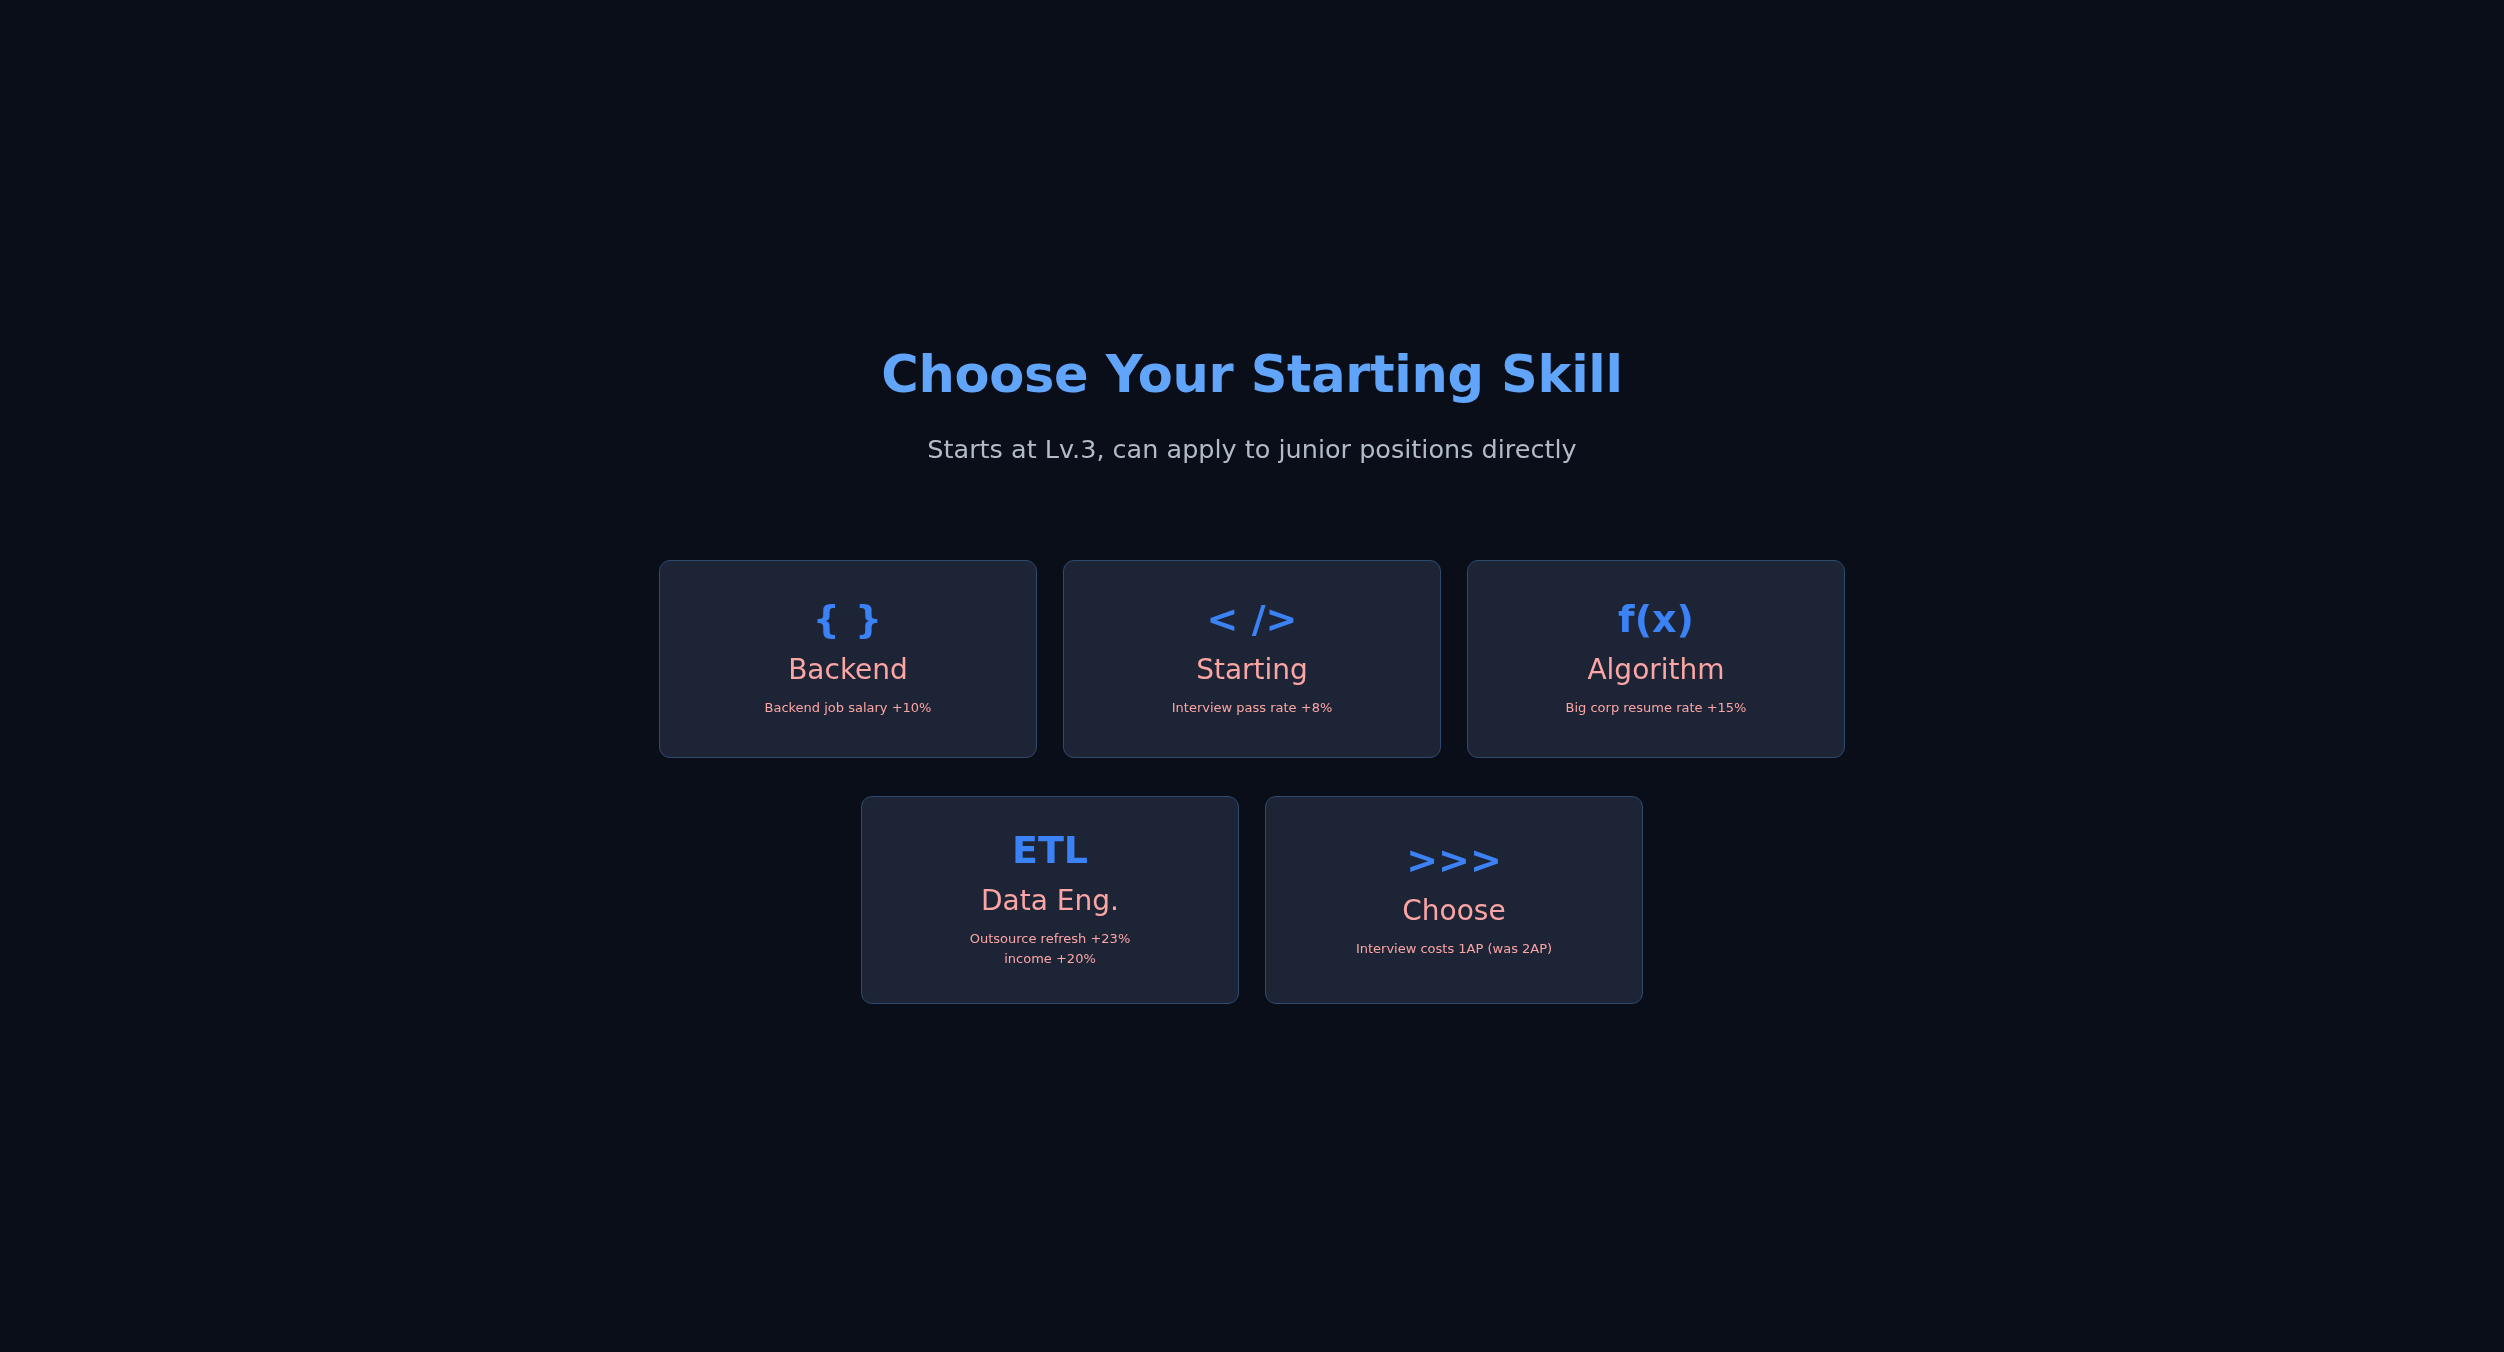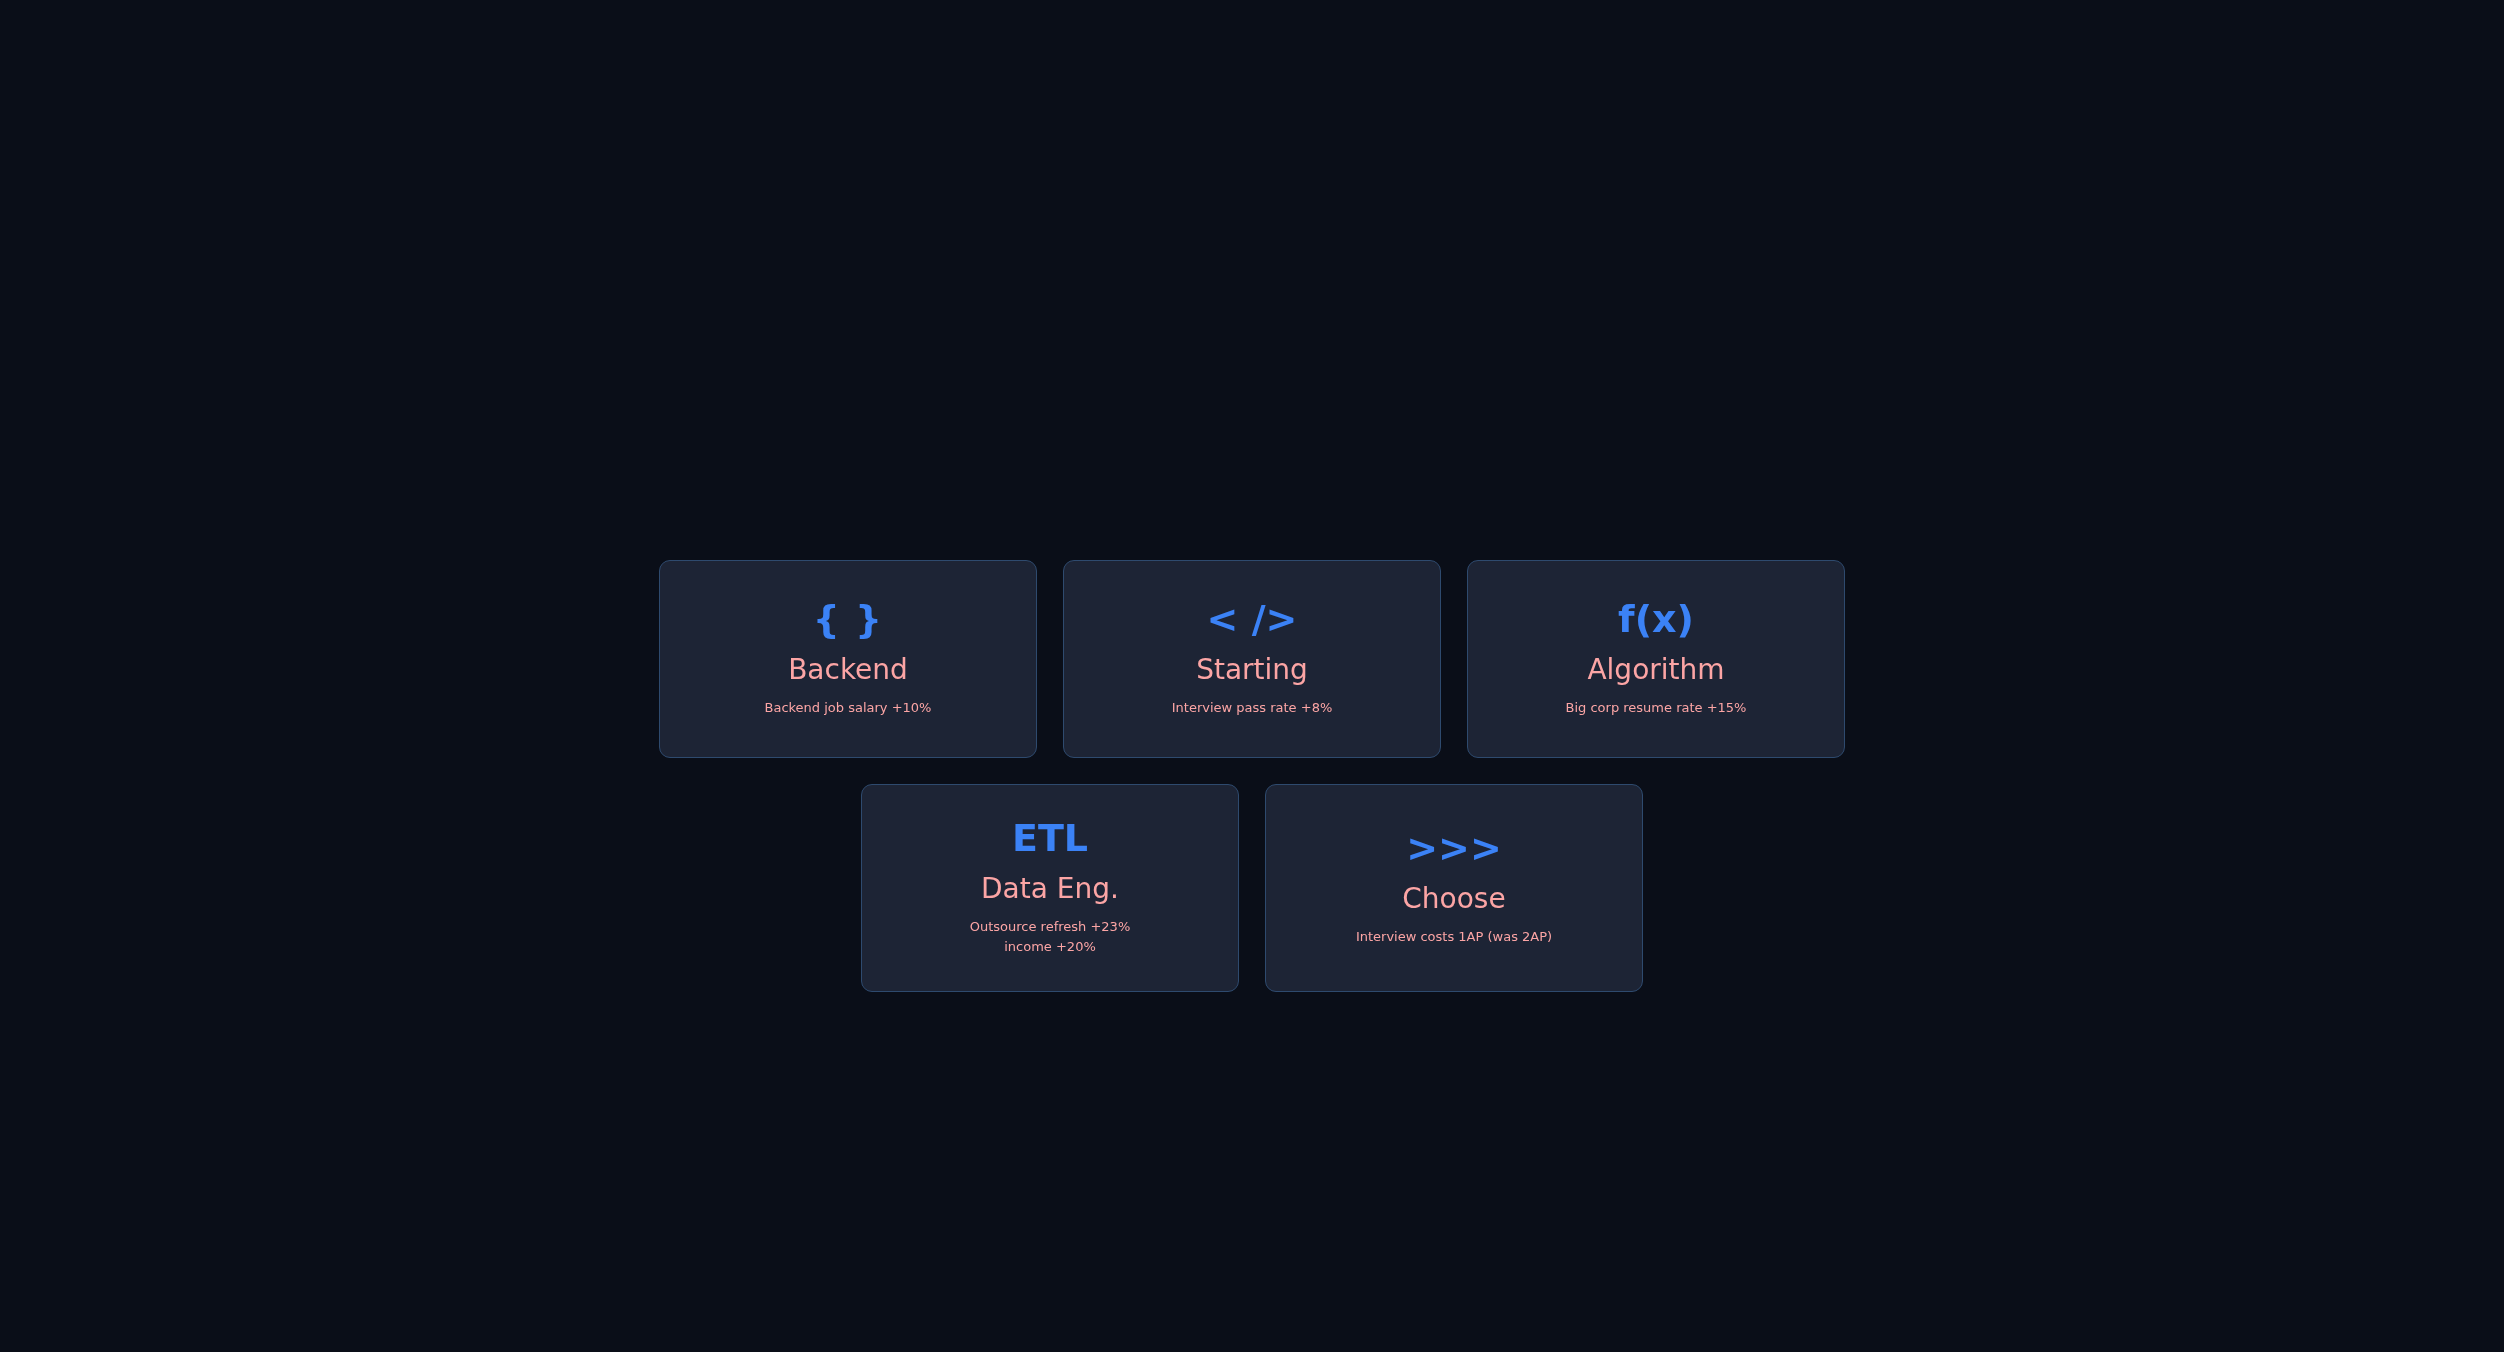--- a/index.html
+++ b/index.html
@@ -68,21 +68,21 @@
     border-radius: 11px;
     display: flex;
     flex-direction: column;
     align-items: center;
     justify-content: center;
     padding: 8px 12px;
     cursor: pointer;
     text-align: center;
   }
 
-  .skill-card.tall { height: 208px; }
+  .skill-card.tall { height: 208px; margin-top: 12px; }
 
   .card-icon {
     font-size: 38px;
     font-weight: bold;
     color: #3b82f6;
     line-height: 1.05;
     letter-spacing: 1px;
     white-space: nowrap;
   }
 
@@ -106,20 +106,24 @@
     max-width: 340px;
   }
 
   .card-desc .desc-line { display: block; }
 </style>
 </head>
 <body>
 
 <div id="screen">
 
+  <div class="header">
+    <div class="page-title">Choose Your Starting Skill</div>
+    <div class="page-subtitle">Starts at Lv.3, can apply to junior positions directly</div>
+  </div>
 
   <div class="card-rows">
 
     <div class="card-row">
 
       <div class="skill-card">
         <div class="card-icon">{ }</div>
         <div class="card-name">Backend</div>
         <div class="card-desc">
           <span class="desc-line">Backend job salary +10%</span>

